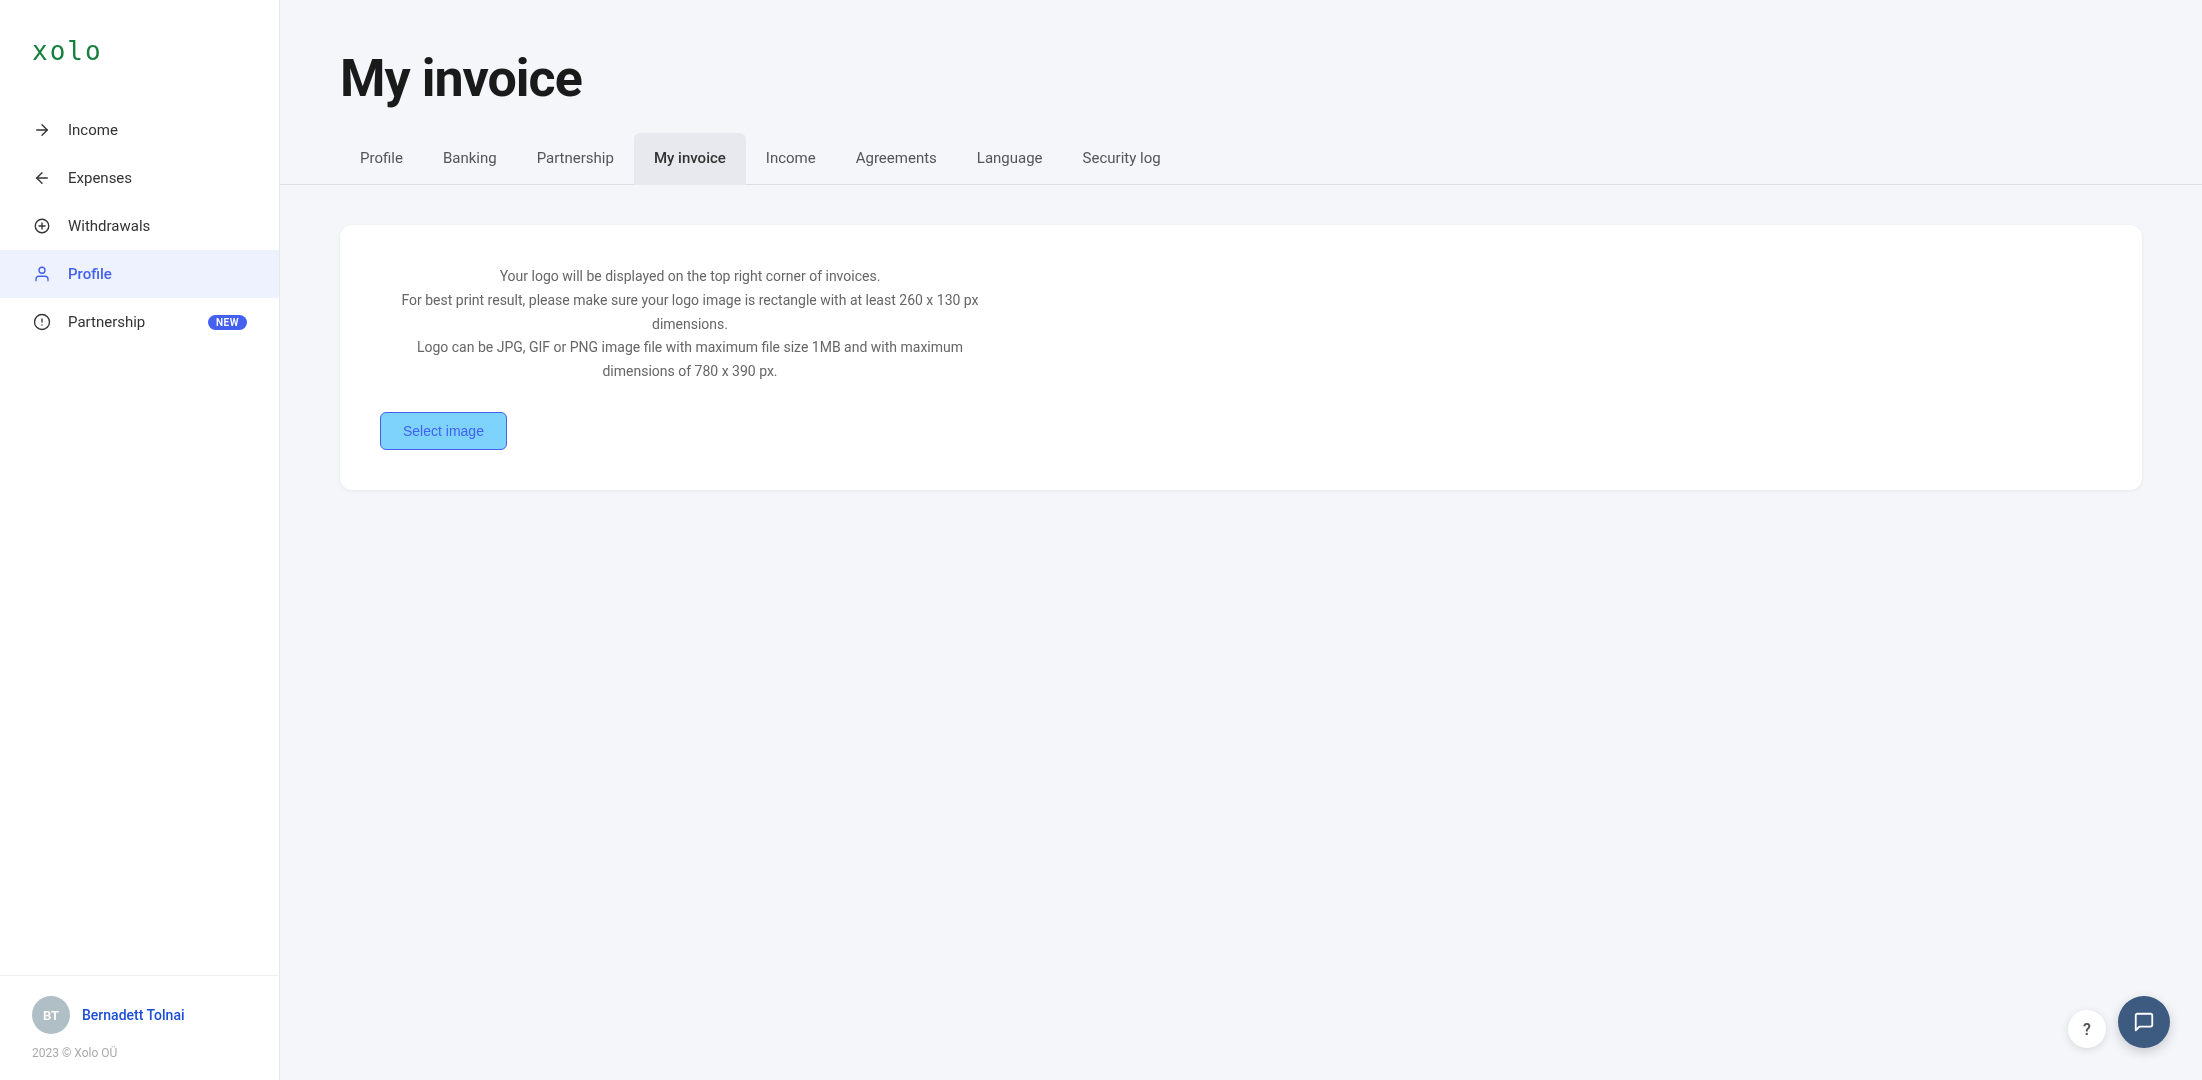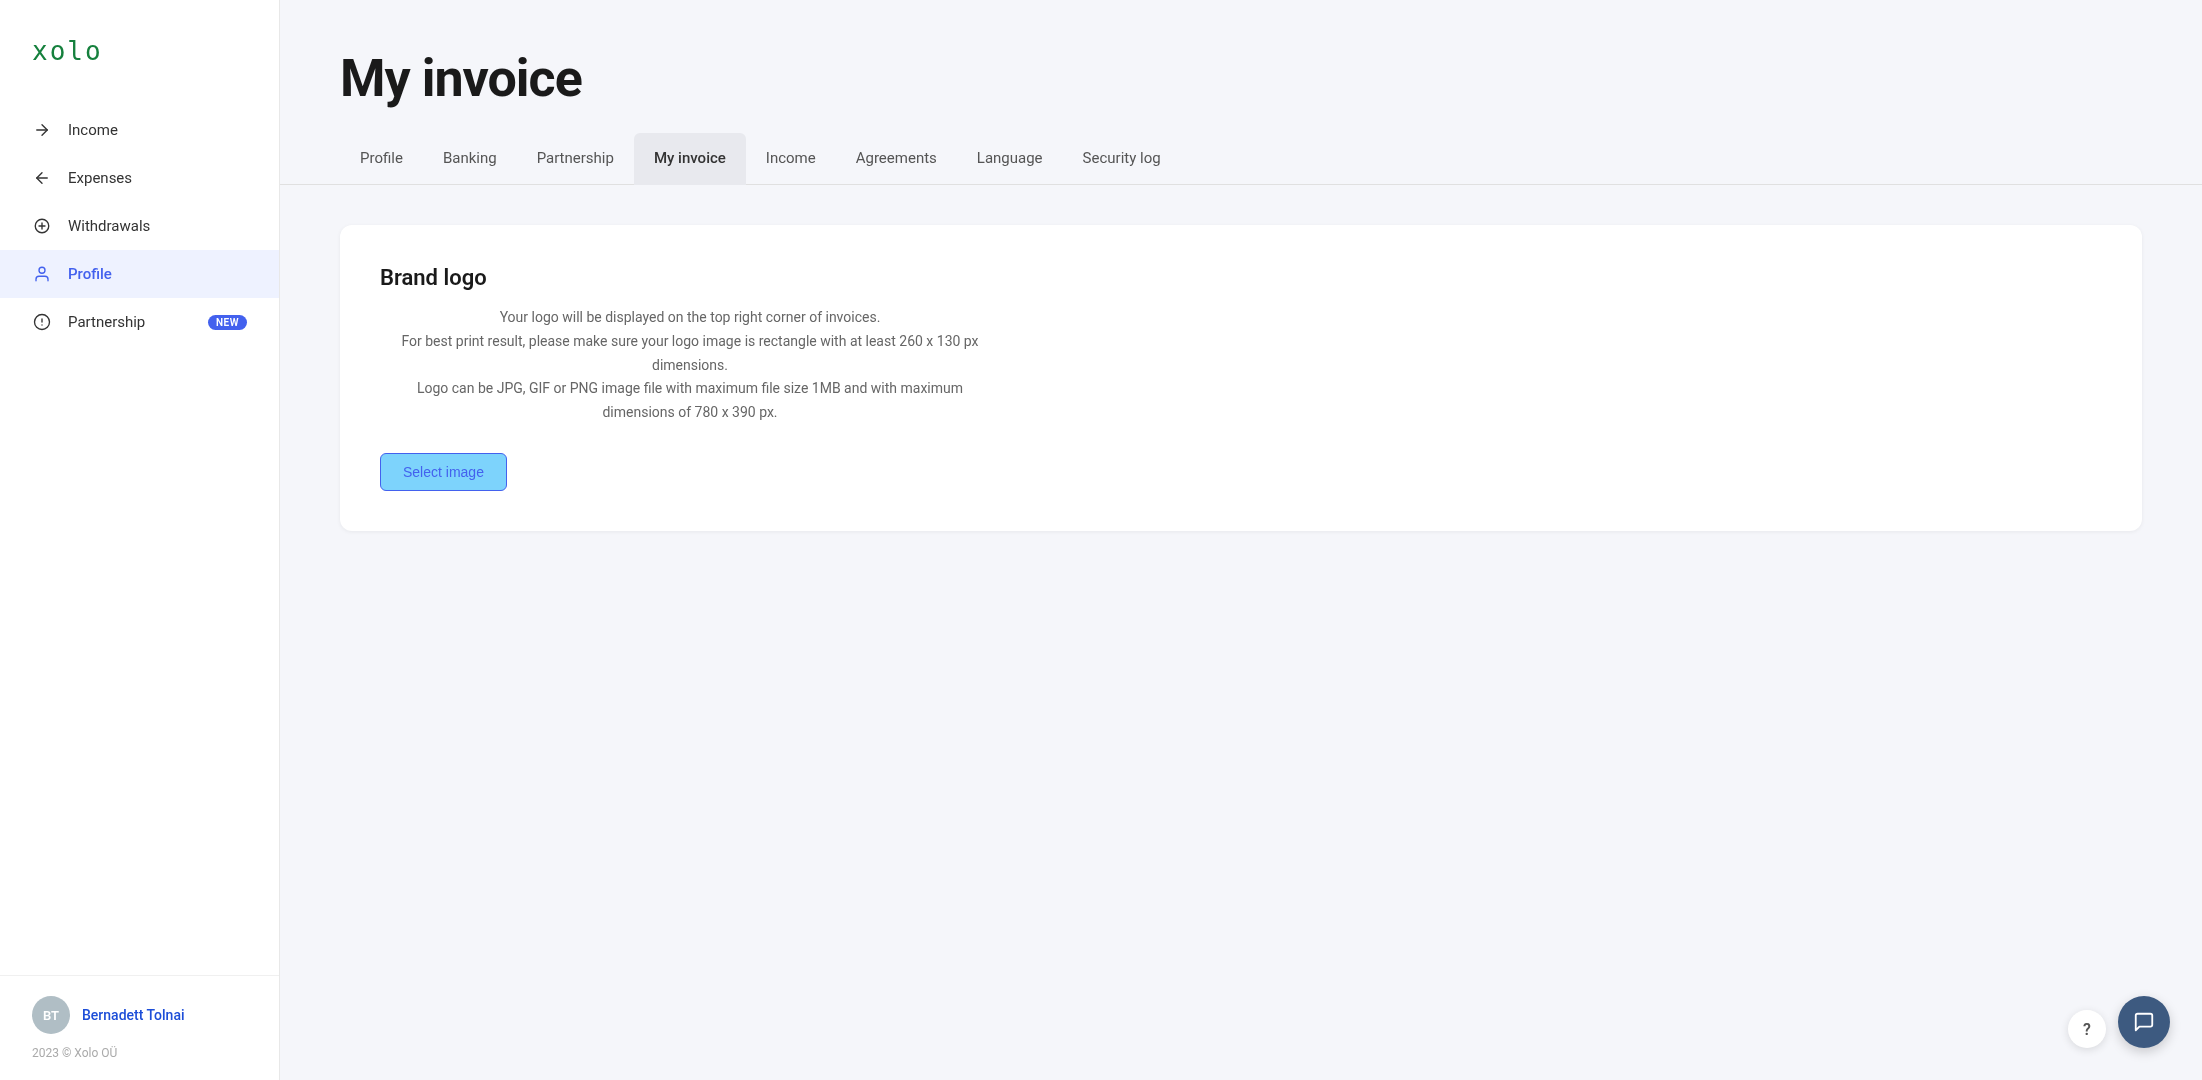--- a/index.html
+++ b/index.html
@@ -364,21 +364,20 @@
     <div class="tab active">My invoice</div>
     <div class="tab">Income</div>
     <div class="tab">Agreements</div>
     <div class="tab">Language</div>
     <div class="tab">Security log</div>
   </div>
 
   <div class="content-area">
 
     <div class="section-card">
-      <h2 class="section-title">Brand logo</h2>
       <div class="section-desc">
         <span>Your logo will be displayed on the top right corner of invoices.</span><br>
         <span>For best print result, please make sure your logo image is rectangle with at least 260 x 130 px dimensions.</span><br>
         <span>Logo can be JPG, GIF or PNG image file with maximum file size 1MB and with maximum dimensions of 780 x 390 px.</span>
       </div>
       <button class="btn-outline">Select image</button>
     </div>
 
 
   </div>

